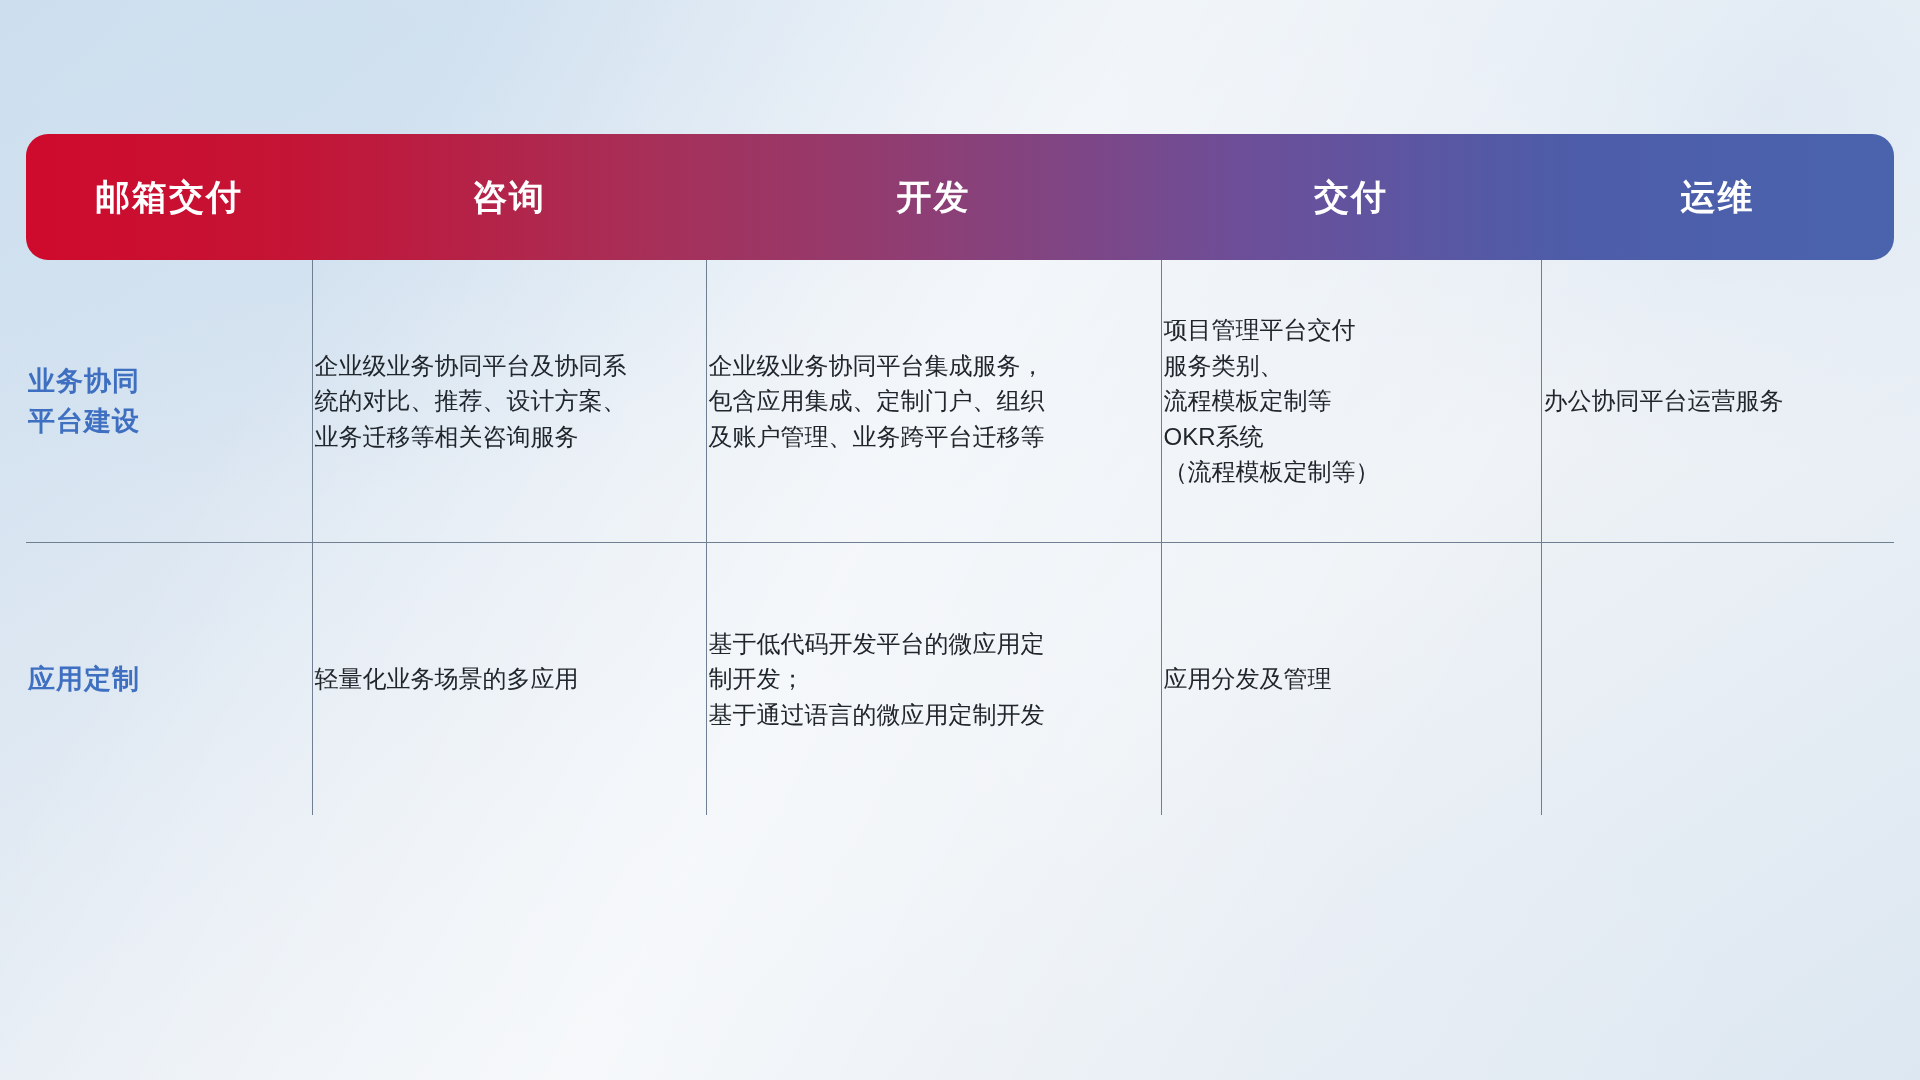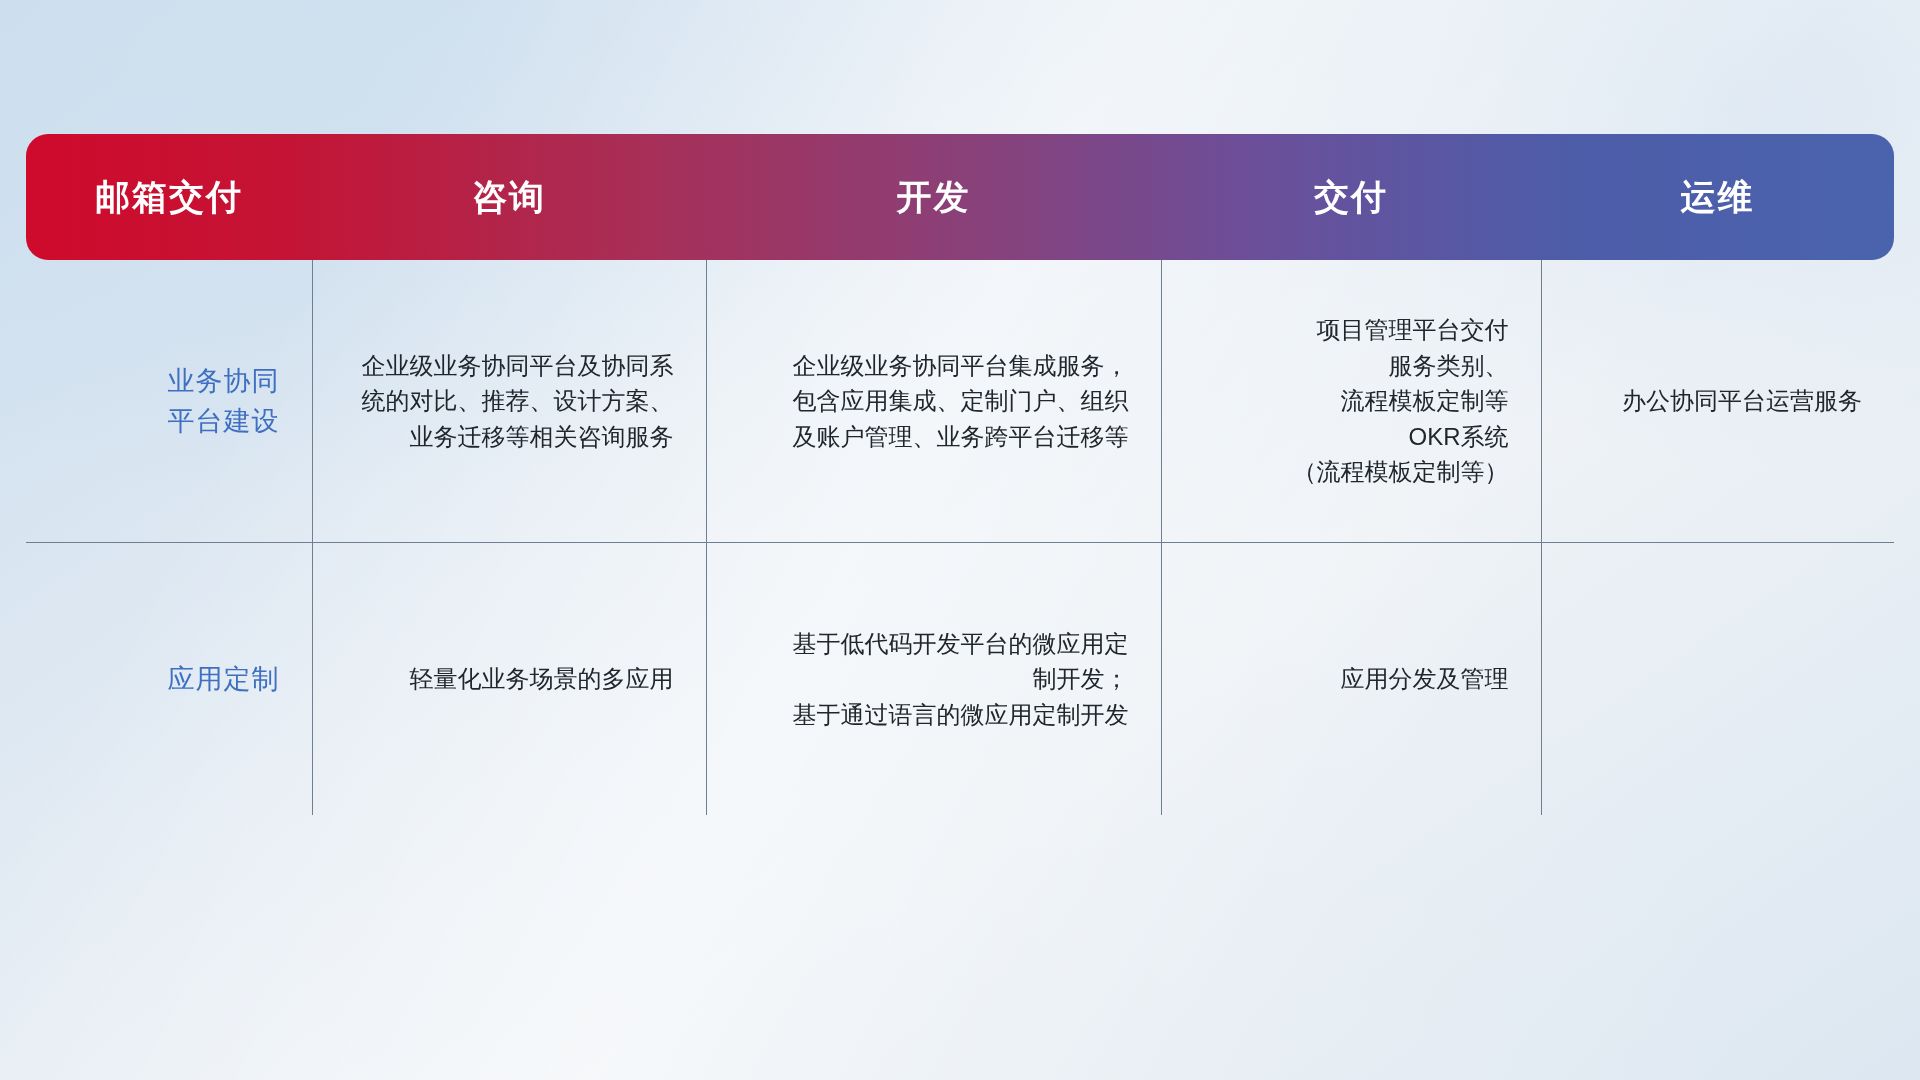--- a/index.html
+++ b/index.html
@@ -68,30 +68,30 @@
     border-top-right-radius: 22px;
     border-bottom-right-radius: 22px;
     font-family: Liberation Serif, serif;
   }
 
   tbody td {
     border: 1px solid #6f7f92;
     color: #20262c;
     font-size: 24px;
     line-height: 1.48;
-    text-align: right;
+    text-align: left;
     vertical-align: middle;
-    padding: 18px 32px;
+    padding: 18px 2px;
     background: transparent;
   }
 
   tbody tr td:first-child {
     border-left: none;
     font-size: 27px;
-    font-weight: normal;
+    font-weight: bold;
     color: #3f6fc0;
     letter-spacing: 1px;
     line-height: 1.5;
   }
   tbody tr td:last-child {
     border-right: none;
   }
   tbody tr:first-child td {
     border-top: none;
   }

